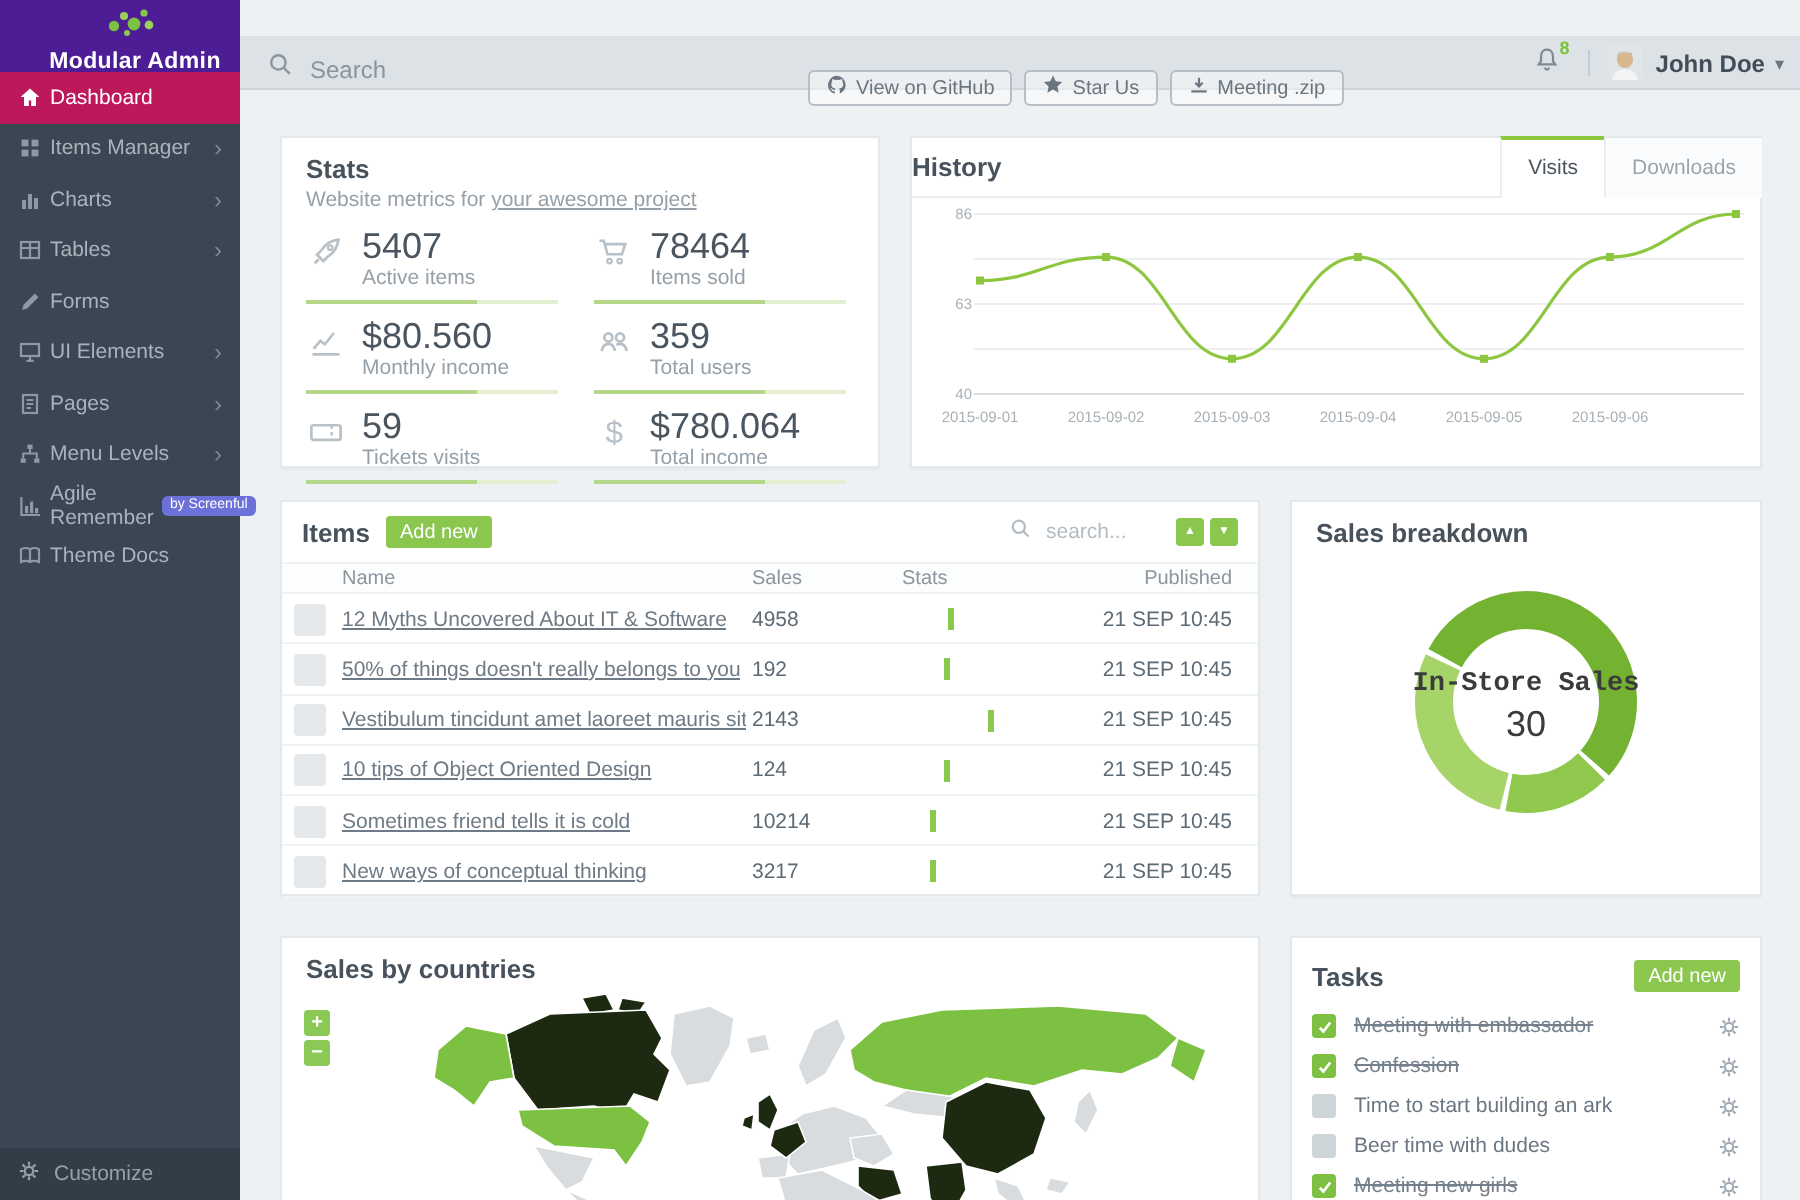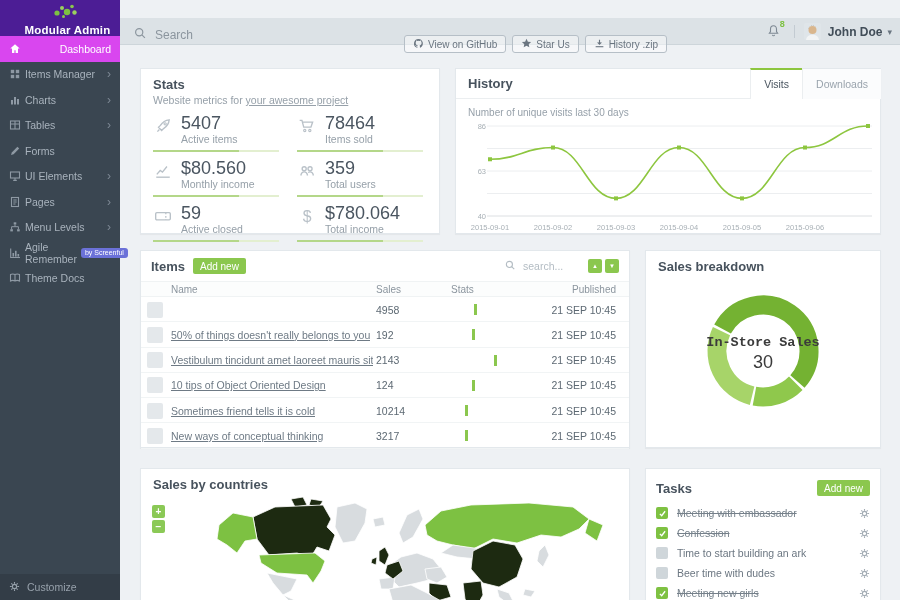--- a/index.html
+++ b/index.html
@@ -8,21 +8,21 @@
        font-family:"Liberation Sans",sans-serif;background:#eef1f4;}
 
   
   .sidebar{position:absolute;left:0;top:0;width:120px;height:600px;background:#3a4651;z-index:5;}
   .logo{height:36px;display:flex;align-items:center;padding:0 0 0 9px;background:#4c1d95;flex-direction:column;}
   .logo-text{color:#fff;font-size:11.5px;font-weight:bold;margin-left:6px;letter-spacing:.2px;}
   .side-item{height:25.5px;display:flex;align-items:center;padding:0 9px;color:#a9b3bd;font-size:10.5px;cursor:pointer;}
   .side-item .s-ic{width:16px;height:12px;flex:0 0 16px;display:flex;align-items:center;}
   .side-item svg{stroke:#8e99a4;fill:none;}
   .side-item .fil{fill:#8e99a4;stroke:none;}
-  .side-item.active{background:#d946ef;color:#fff;justify-content:space-between;}
+  .side-item.active{background:#be185d;color:#fff;}
   .side-item.active svg{stroke:#fff;}
   .side-item.active .fil{fill:#fff;}
   .s-chev{margin-left:auto;color:#7d8894;font-size:12px;line-height:10px;}
   .s-badge{margin-left:4px;background:#6b71d8;color:#fff;font-size:7px;padding:1.5px 4px;border-radius:3px;white-space:nowrap;}
   .side-foot{position:absolute;left:0;bottom:0;width:120px;height:26px;background:#333d47;
              display:flex;align-items:center;padding:0 9px;color:#97a1ab;font-size:10.5px;cursor:pointer;}
   .side-foot svg{stroke:#97a1ab;fill:none;margin-right:7px;}
 
   
   .topbar{position:absolute;left:120px;top:0;right:0;height:27px;background:#dce2e6;
@@ -61,21 +61,21 @@
   .stat{position:relative;padding:2px 0 6px 28px;}
   .stat .st-ic{position:absolute;left:1px;top:5px;width:20px;height:20px;}
   .stat .st-ic svg{stroke:#b9c1c8;fill:none;}
   .stat-value{font-size:18px;color:#4a5560;line-height:19px;}
   .stat-label{font-size:10.5px;color:#96a0a9;line-height:13px;}
   .stat-bar-under{position:absolute;left:0;right:4px;bottom:0;height:2px;
         background:linear-gradient(90deg,#b4d789 0 68%,#e3efd0 68%);}
 
   
   .hist-head{position:relative;height:30px;border-bottom:1px solid #ebeef0;}
-  .hist-head .p-title{position:absolute;left:12px;top:7px;}
+  .hist-head .p-title{position:absolute;left:0;top:7px;}
   .tabs{position:absolute;right:-1px;top:-1px;display:flex;}
   .tab{height:31px;line-height:30px;padding:0 13px;font-size:10.5px;color:#9aa4ad;background:#fbfcfd;
        border-left:1px solid #ebeef0;border-top:1px solid #e3e8ec;cursor:pointer;}
   .tab.active{background:#fff;color:#4a5560;border-top:2px solid #8dc63f;line-height:28px;}
   .chart-label{margin:8px 12px 0;font-size:10px;color:#97a1aa;}
   #visits-chart{display:block;margin:2px 8px 0;width:410px;height:118px;}
   #visits-chart .tick{font-size:7.5px;fill:#a8b0b6;font-family:"Liberation Sans",sans-serif;}
 
   
   .phead{display:flex;align-items:center;padding:0 10px;height:30px;}
@@ -291,21 +291,21 @@
         <span><svg width="11" height="11" viewBox="0 0 12 12">
               <path fill="#6a7580" d="M6 .8l1.5 3.2 3.5.4L8.4 6.8l.7 3.4L6 8.5 2.9 10.2l.7-3.4L1 4.4l3.5-.4z"></path>
             </svg></span>
         <span>Star Us</span>
       </div>
       <div class="tb-btn">
         <span><svg width="11" height="11" viewBox="0 0 12 12">
               <path d="M6 2v4.6M4 4.8l2 2 2-2" fill="none" stroke="#6a7580" stroke-width="1.2"></path>
               <path d="M1.8 9.5h8.4" stroke="#6a7580" stroke-width="1.2"></path>
             </svg></span>
-        <span>History .zip</span>
+        <span>Meeting .zip</span>
       </div>
     </div>
     <div class="tb-right">
       <div class="bell-wrap">
         <span><svg width="13" height="13" viewBox="0 0 13 13">
               <path d="M6.5 1.8c-2 0-3 1.5-3 3.4v2.4l-1.1 1.6h8.2L9.5 7.6V5.2c0-1.9-1-3.4-3-3.4zM5.4 10.8c.2.6.6 1 1.1 1s.9-.4 1.1-1" fill="none" stroke="#7e8994" stroke-width="1.1"></path>
             </svg></span>
         <span class="bell-badge">8</span>
       </div>
       <div class="tb-divider"></div>
@@ -366,21 +366,21 @@
           <div class="stat-value">359</div>
           <div class="stat-label">Total users</div>
           <div class="stat-bar-under"></div>
         </div>
         <div class="stat">
           <span class="st-ic"><svg width="18" height="18" viewBox="0 0 16 16">
                 <rect x="1.5" y="5" width="13" height="6.5" rx="1" stroke-width="1.2"></rect>
                 <path d="M10.5 5v6.5" stroke-width="1.1" stroke-dasharray="1.5 1.5"></path>
               </svg></span>
           <div class="stat-value">59</div>
-          <div class="stat-label">Active closed</div>
+          <div class="stat-label">Tickets visits</div>
           <div class="stat-bar-under"></div>
         </div>
         <div class="stat">
           <span class="st-ic"><svg width="18" height="18" viewBox="0 0 16 16">
                 <text x="4.2" y="13" font-size="14" fill="#b9c1c8" stroke="none" font-family="Liberation Sans, sans-serif">$</text>
               </svg></span>
           <div class="stat-value">$780.064</div>
           <div class="stat-label">Total income</div>
           <div class="stat-bar-under"></div>
         </div>
@@ -388,21 +388,20 @@
     </section>
 
     <section class="panel p-history">
       <div class="hist-head">
         <div class="p-title">History</div>
         <div class="tabs">
           <div class="tab active">Visits</div>
           <div class="tab">Downloads</div>
         </div>
       </div>
-      <div class="chart-label">Number of unique visits last 30 days</div>
       <svg id="visits-chart" viewBox="0 0 410 118">
           <line x1="23" y1="6" x2="408" y2="6" stroke="#eceef0" stroke-width="1"></line>
           <line x1="23" y1="28.5" x2="408" y2="28.5" stroke="#eceef0" stroke-width="1"></line>
           <line x1="23" y1="51" x2="408" y2="51" stroke="#eceef0" stroke-width="1"></line>
           <line x1="23" y1="73.5" x2="408" y2="73.5" stroke="#eceef0" stroke-width="1"></line>
           <line x1="23" y1="96" x2="408" y2="96" stroke="#dcdfe2" stroke-width="1"></line>
           <text x="22" y="8.5" text-anchor="end" class="tick">86</text>
           <text x="22" y="53.5" text-anchor="end" class="tick">63</text>
           <text x="22" y="98.5" text-anchor="end" class="tick">40</text>
           <text x="26" y="110" text-anchor="middle" class="tick">2015-09-01</text>
@@ -439,20 +438,21 @@
       <div class="tbl-head">
         <span class="c-name">Name</span>
         <span class="c-sales">Sales</span>
         <span class="c-stats">Stats</span>
         <span class="c-pub">Published</span>
       </div>
       <div class="item-rows">
 
           <div class="item-row">
             <div class="thumb"></div>
+            <a class="name">12 Myths Uncovered About IT &amp; Software</a>
             <span class="sales">4958</span>
             <span class="stat-bar"></span>
             <span class="pub">21 SEP 10:45</span>
           </div>
 
           <div class="item-row">
             <div class="thumb"></div>
             <a class="name">50% of things doesn't really belongs to you</a>
             <span class="sales">192</span>
             <span class="stat-bar"></span>

